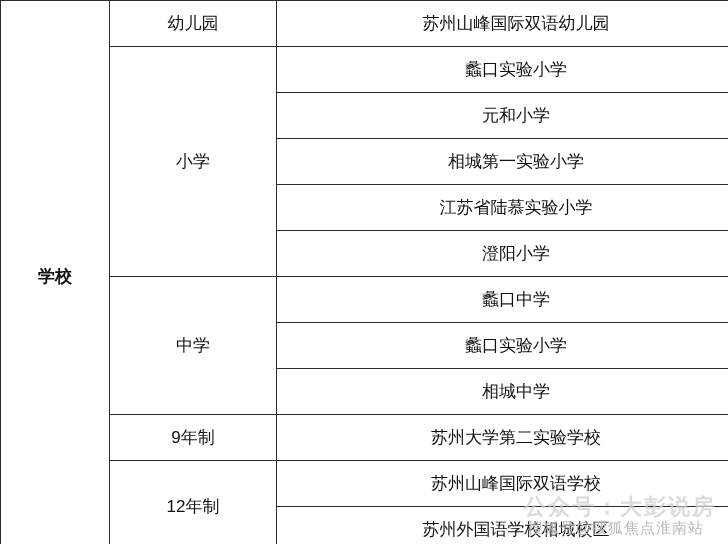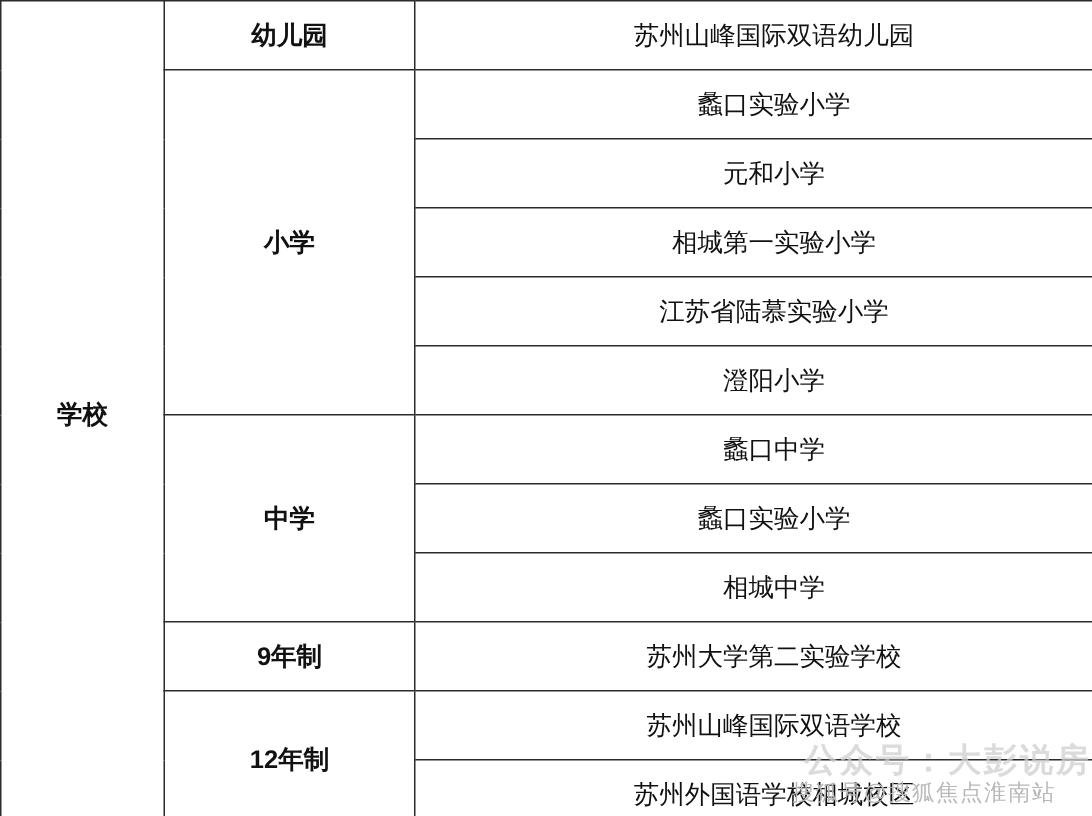--- a/index.html
+++ b/index.html
@@ -34,21 +34,21 @@
     padding: 0 4px;
     background: #ffffff;
   }
   td.col-category {
     width: 100px;
     font-weight: bold;
     font-size: 18px;
   }
   td.col-level {
     width: 158px;
-    font-weight: bold;
+    font-weight: normal;
     font-size: 17px;
     margin-top: 36px;
   }
   td.col-name {
     width: 470px;
     font-size: 17px;
   }
   
   table.school-table {
     border: 1px solid #2b2b2b;
@@ -58,21 +58,21 @@
     right: 24px;
     bottom: 6px;
     font-size: 15px;
     color: #b8b8b8;
     letter-spacing: 1px;
     white-space: nowrap;
     pointer-events: none;
   }
   .watermark-big {
     position: absolute;
-    right: 0;
+    right: 12px;
     bottom: 22px;
     font-size: 22px;
     color: #cfcfcf;
     letter-spacing: 2px;
     white-space: nowrap;
     pointer-events: none;
     font-weight: bold;
     opacity: .75;
   }
 </style>

